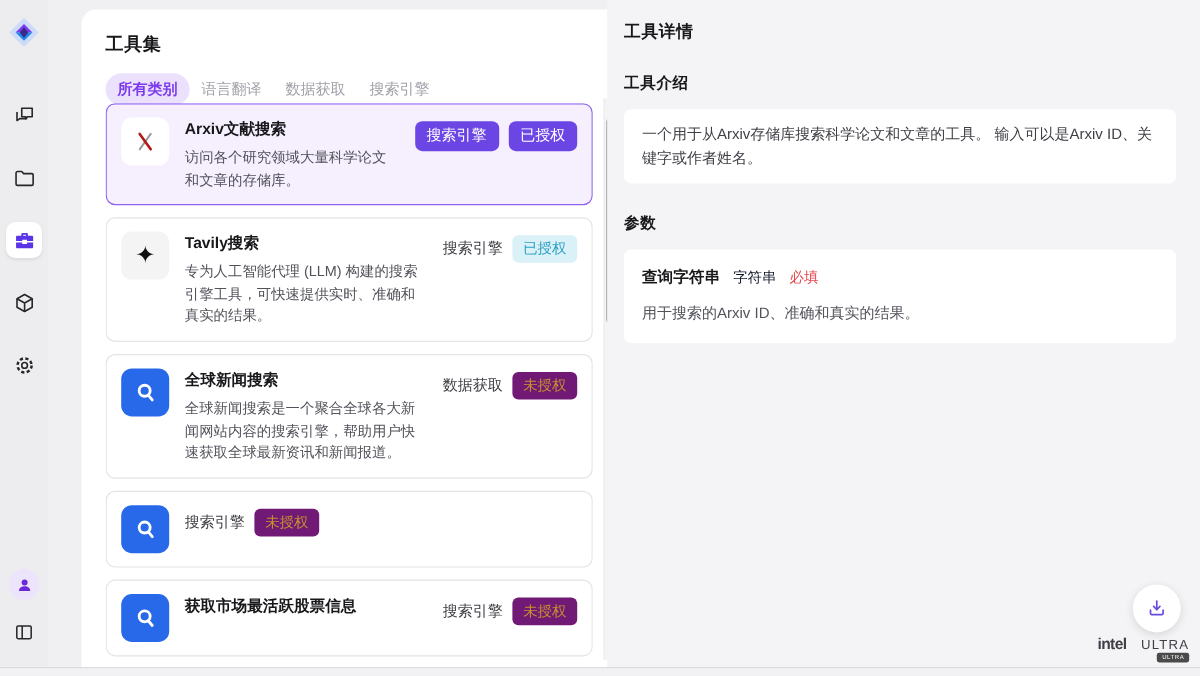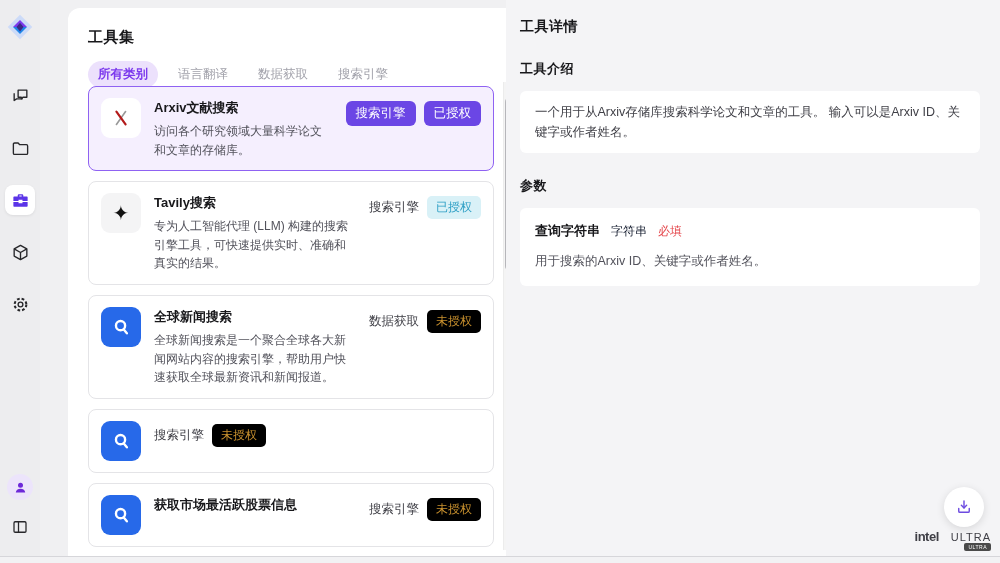--- a/index.html
+++ b/index.html
@@ -27,21 +27,21 @@
     width:26px; height:26px; border-radius:50%; border:none; background:#ece4fb;
     display:flex; align-items:center; justify-content:center; cursor:pointer; color:#6d28d9;
   }
 
   
   .panel {
     position:absolute; left:48px; top:8px; width:458px; height:548px;
     background:#ffffff; border-radius:12px 12px 0 0;margin-left:20px;
   }
   .panel h1 { font-size:15px; font-weight:bold; margin:20px 0 0 20px; letter-spacing:.5px; }
-  .tabs { display:flex; align-items:center; gap:10px; margin:14px 0 0 20px; }
+  .tabs { display:flex; align-items:center; margin:14px 0 0 20px; }
   .tab {
     border:none; background:transparent; font-size:12.5px; color:#a1a1aa;
     padding:5px 10px; border-radius:14px; cursor:pointer; font-family:inherit;
   }
   .tab.active { background:#ece1fc; color:#7c3aed; font-weight:bold; }
 
   .tool-list {
     position:absolute; left:20px; top:78px; width:406px; height:470px;
     display:flex; flex-direction:column; gap:10px; overflow:hidden;
   }
@@ -57,21 +57,21 @@
   .tool-icon.white { background:#ffffff; }
   .tool-icon.blue { background:#2769e9; }
   .tool-text { flex:1; min-width:0; padding-top:1px; }
   .tool-name { font-size:13px; font-weight:bold; color:#18181b; margin-bottom:5px; }
   .tool-desc { font-size:12px; line-height:1.55; color:#52525b; }
   .tool-badges { display:flex; gap:8px; align-items:flex-start; flex:none; padding-top:3px; }
   .cat-label { font-size:12.5px; color:#3f3f46; padding:3px 0; white-space:nowrap; }
   .pill { font-size:12px; padding:3px 9px; border-radius:5px; white-space:nowrap; }
   .pill.purple { background:#6b46e5; color:#ffffff; font-size:12.5px; padding:4px 10px; border-radius:6px; }
   .pill.cyan   { background:#d9f1f7; color:#2d9fc5; }
-  .pill.amber  { background:#000000; color:#c9912e; }
+  .pill.amber  { background:#701a75; color:#c9912e; }
   .sparkle-glyph { font-size:20px; color:#111; line-height:1; }
 
   
   .scrollbar {
     position:absolute; right:13px; top:74px; width:10px; height:468px;
     background:#f4f4f4; border-left:1px solid #ececec;
   }
   .sb-arrow { position:absolute; left:2px; width:0; height:0; border-left:3px solid transparent; border-right:3px solid transparent; }
   .sb-up   { top:4px; border-bottom:4px solid #7a7a7a; }
   .sb-down { bottom:4px; border-top:4px solid #7a7a7a; }
@@ -278,21 +278,21 @@
   <h2>工具详情</h2>
   <h3>工具介绍</h3>
   <div class="box">一个用于从Arxiv存储库搜索科学论文和文章的工具。 输入可以是Arxiv ID、关键字或作者姓名。</div>
   <h3>参数</h3>
   <div class="box param-box">
     <div class="param-head">
       <span class="param-name">查询字符串</span>
       <span class="param-type">字符串</span>
       <span class="param-req">必填</span>
     </div>
-    <div class="param-desc">用于搜索的Arxiv ID、关键字或作者姓名。</div>
+    <div class="param-desc">用于搜索的Arxiv ID、准确和真实的结果。</div>
   </div>
 </section>
 
 <button class="fab">
   <svg width="18" height="18" viewBox="0 0 24 24" fill="none" stroke="currentColor" stroke-width="1.9" stroke-linecap="round" stroke-linejoin="round">
     <path d="M12 4v9"></path>
     <path d="M8.5 9.8L12 13.3l3.5-3.5"></path>
     <path d="M5 14v3.5A1.5 1.5 0 0 0 6.5 19h11a1.5 1.5 0 0 0 1.5-1.5V14"></path>
   </svg>
 </button>

